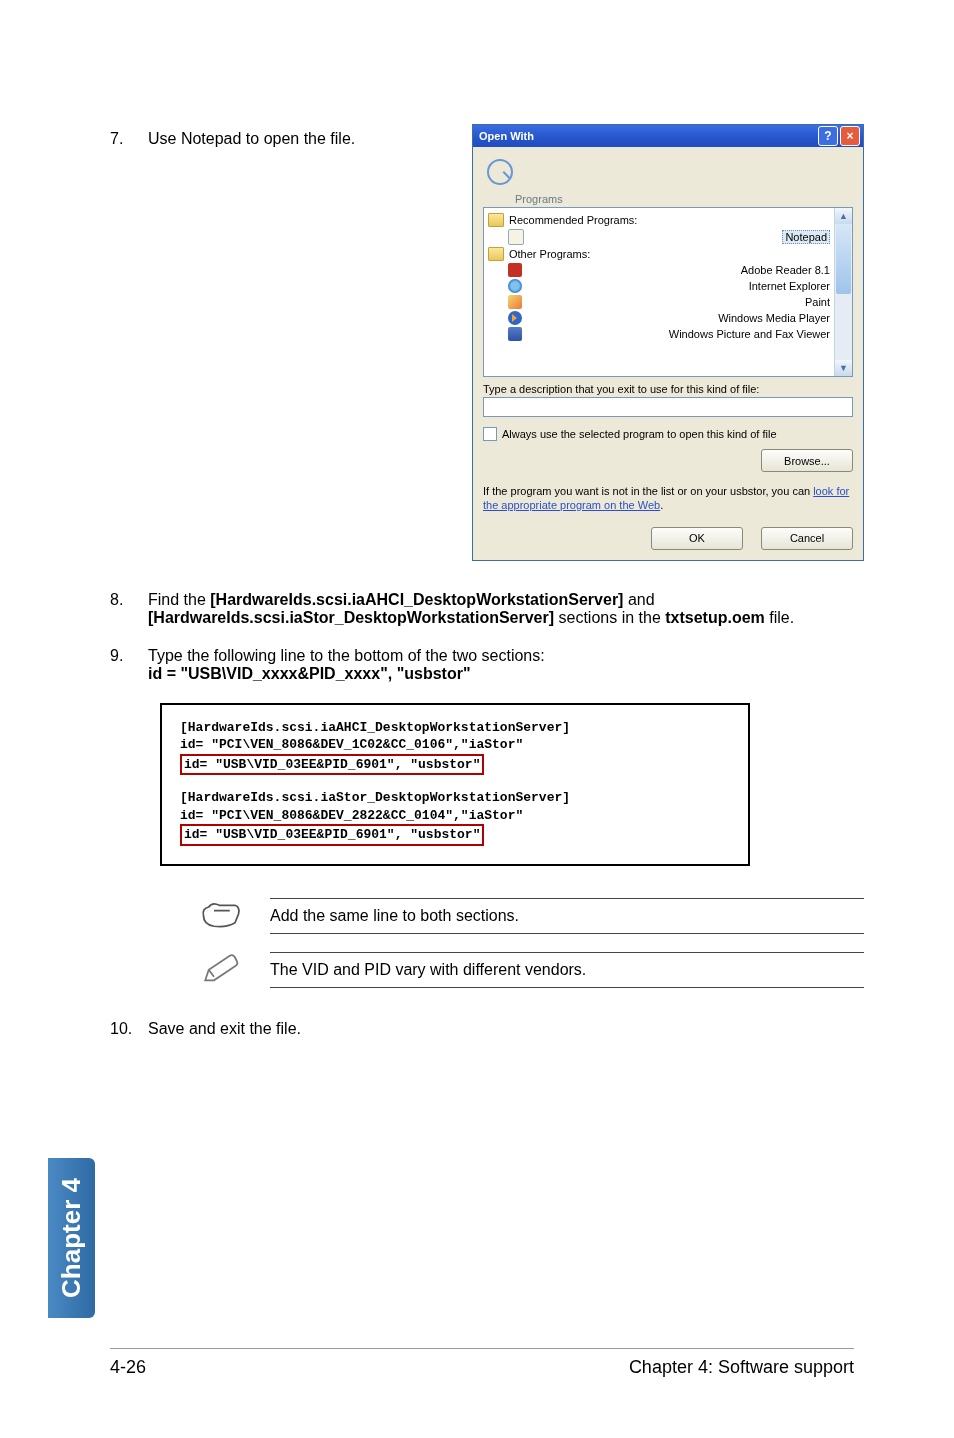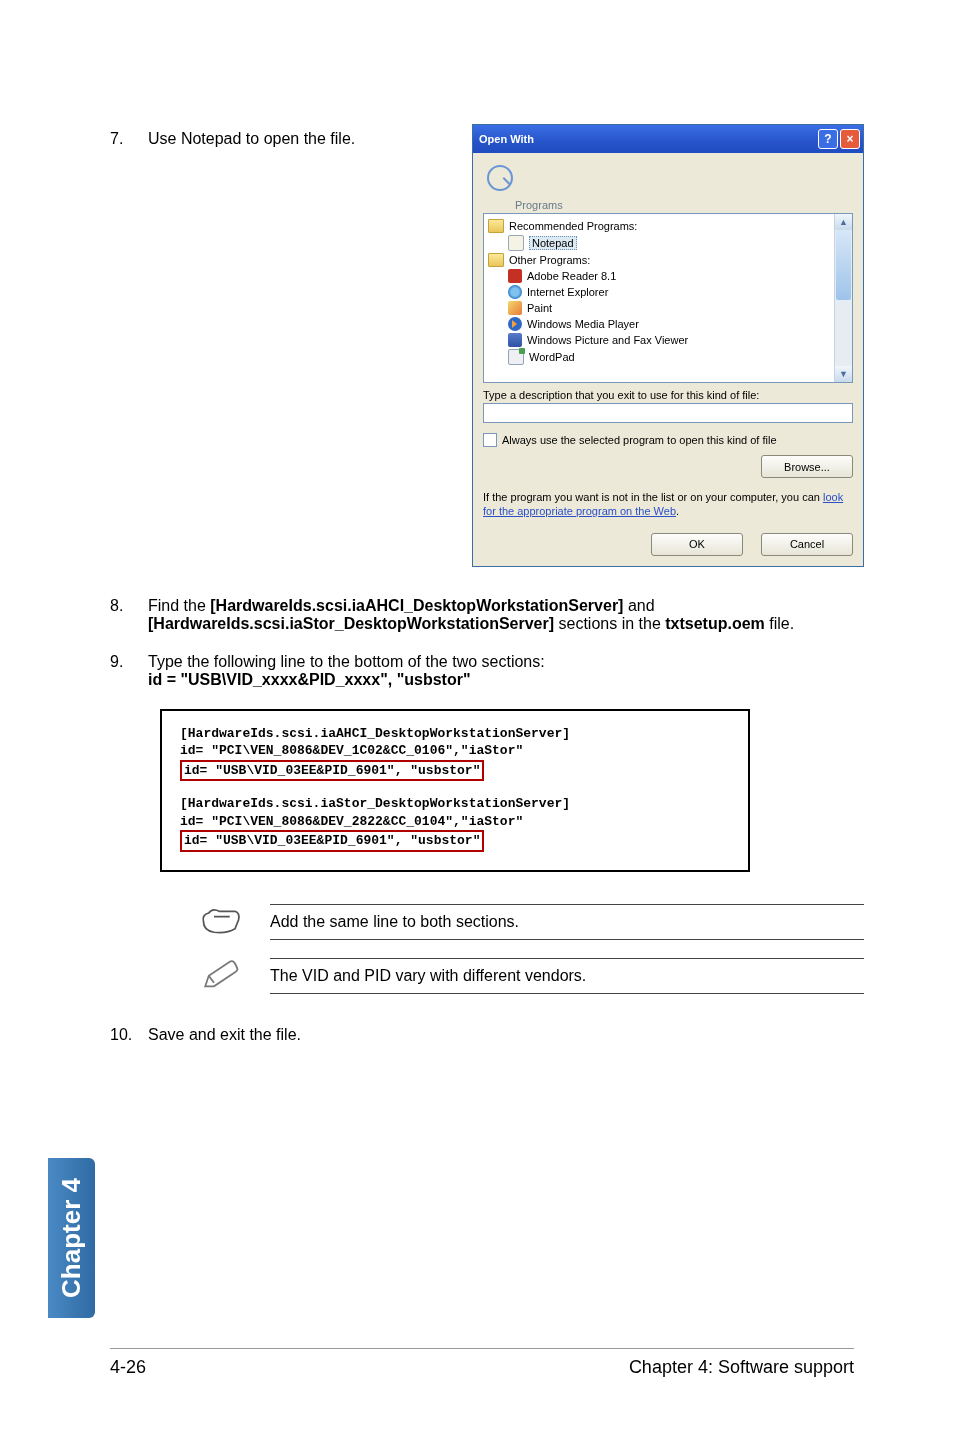--- a/index.html
+++ b/index.html
@@ -45,21 +45,21 @@
   border: 1px solid #3b6ea5;
   background: #ece9d8;
   font-family: Tahoma, sans-serif;
   font-size: 11px;
   color: #000;
   margin-left: auto;
   margin-top: -6px;
 }
 .titlebar {
   background: linear-gradient(to bottom, #3a6ee5 0%, #2754c9 60%, #1f4cc0 100%);
-  height: 28px;
+  height: 22px;
   display: flex;
   align-items: center;
   padding: 0 3px 0 6px;
   color: #fff;
   font-weight: bold;
 }
 .titlebar-text {
   flex: 1;
 }
 .titlebar-btn {
@@ -161,20 +161,21 @@
   width: 14px; height: 12px;
   border: 1px solid #c4a23a;
   background: linear-gradient(to bottom,#fce89b,#e9c659);
   border-radius: 1px;
   margin-right: 5px;
 }
 .tree-item-row {
   display: flex;
   align-items: center;
   padding: 1px 0 1px 20px;
+  justify-content: space-between;
 }
 .app-icon {
   width: 14px; height: 14px;
   margin-right: 5px;
   border-radius: 2px;
 }
 .icn-notepad { background:#f5f3e4; border:1px solid #9aa7b8; }
 .icn-adobe { background:#c53025; }
 .icn-ie {
   background: radial-gradient(circle at 50% 50%, #7fc1ef 40%, #2b7ec9 70%);
@@ -363,24 +364,20 @@
               <span>Paint</span>
             </div>
             <div class="tree-item-row">
               <span class="app-icon icn-wmp"></span>
               <span>Windows Media Player</span>
             </div>
             <div class="tree-item-row">
               <span class="app-icon icn-picfax"></span>
               <span>Windows Picture and Fax Viewer</span>
             </div>
-            <div class="tree-item-row">
-              <span class="app-icon icn-wordpad"></span>
-              <span>WordPad</span>
-            </div>
           </div>
           <div class="scrollbar">
             <div class="arrow">▲</div>
             <div class="thumb"></div>
             <div class="arrow bottom">▼</div>
           </div>
         </div>
 
         <div class="desc-label">Type a description that you exit to use for this kind of file:</div>
         <div class="desc-input"></div>
@@ -388,21 +385,21 @@
         <div class="chk-row">
           <span class="chk"></span>
           <span>Always use the selected program to open this kind of file</span>
         </div>
 
         <div class="browse-row">
           <span class="btn">Browse...</span>
         </div>
 
         <div class="weblook">
-          <span>If the program you want is not in the list or on your computer, you can </span><span class="link">look for the appropriate program on the Web</span><span>.</span>
+          <span>If the program you want is not in the list or on your usbstor, you can </span><span class="link">look for the appropriate program on the Web</span><span>.</span>
         </div>
 
         <div class="dlg-buttons">
           <span class="btn">OK</span>
           <span class="btn">Cancel</span>
         </div>
       </div>
     </div>
   </div>
 

